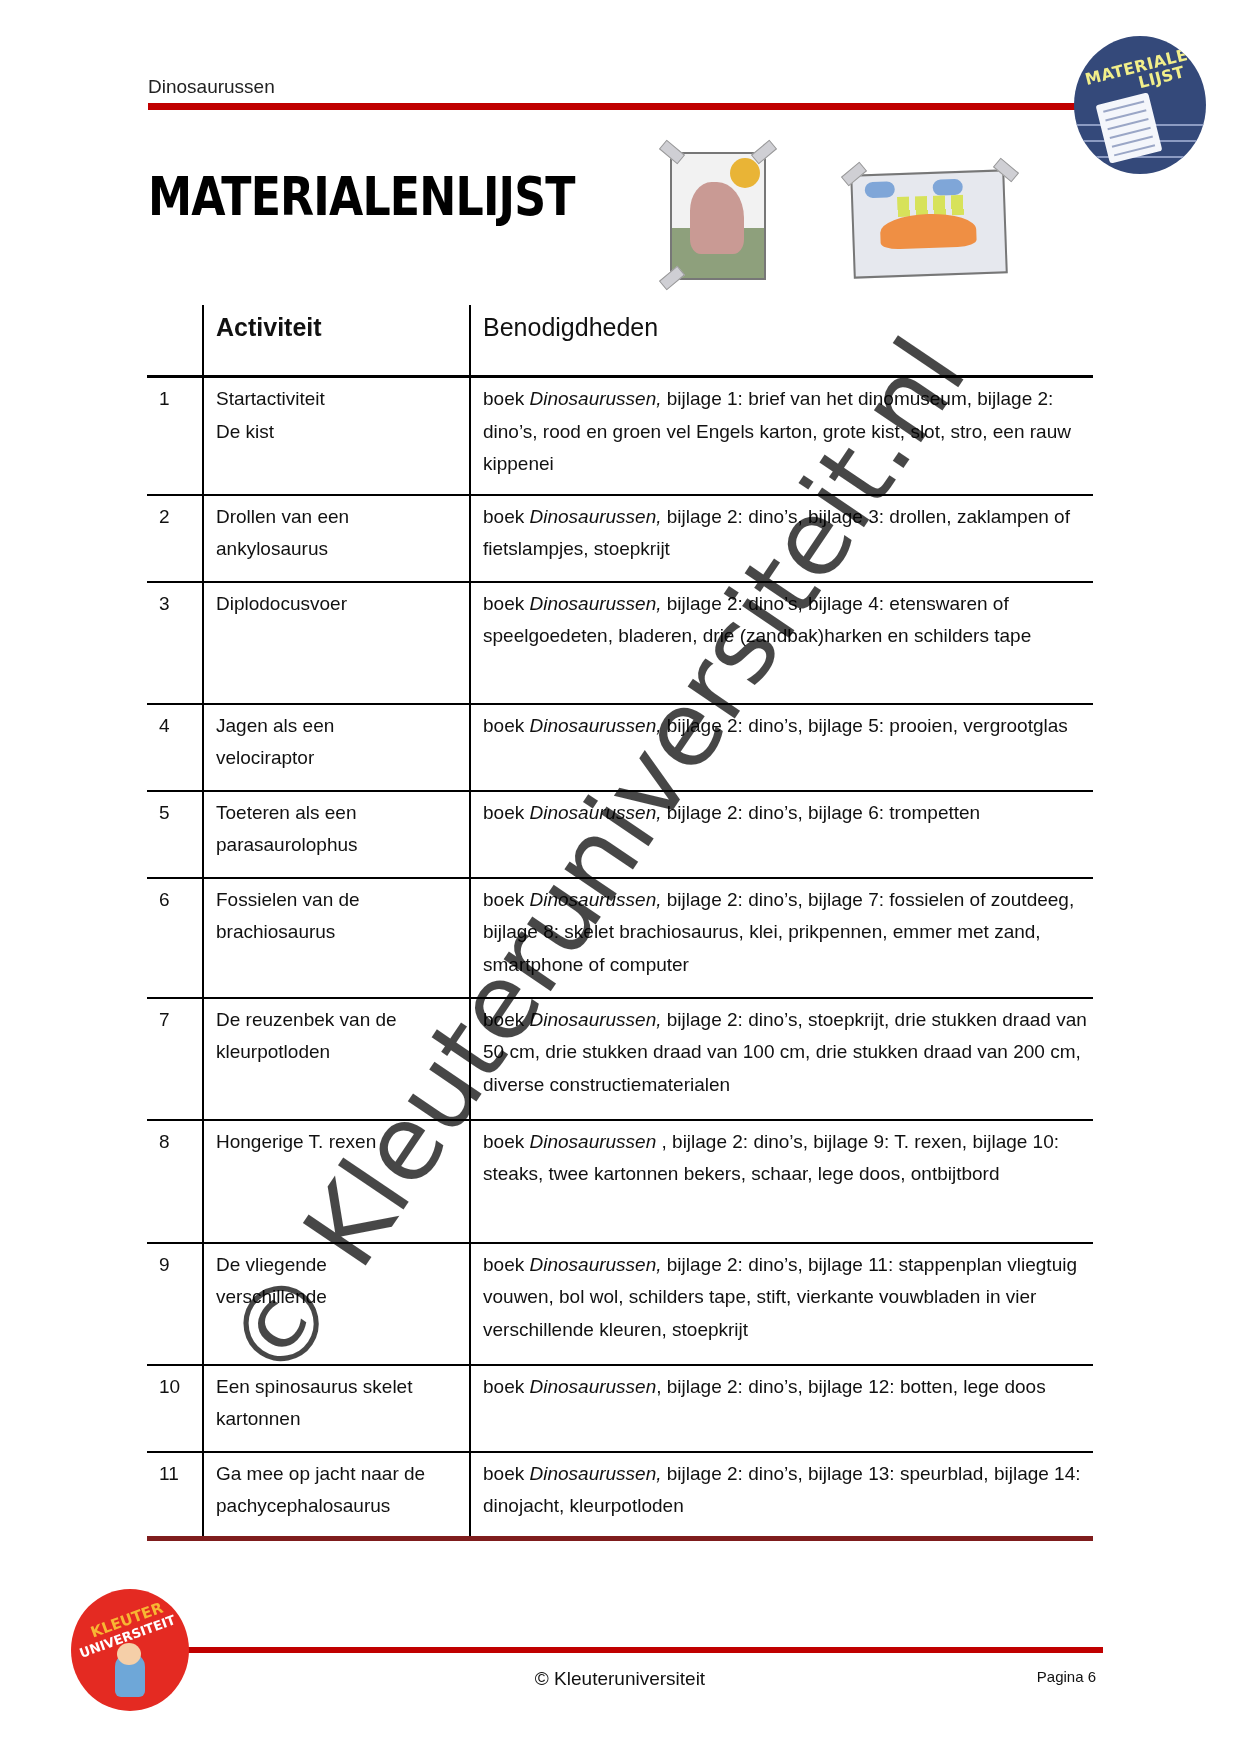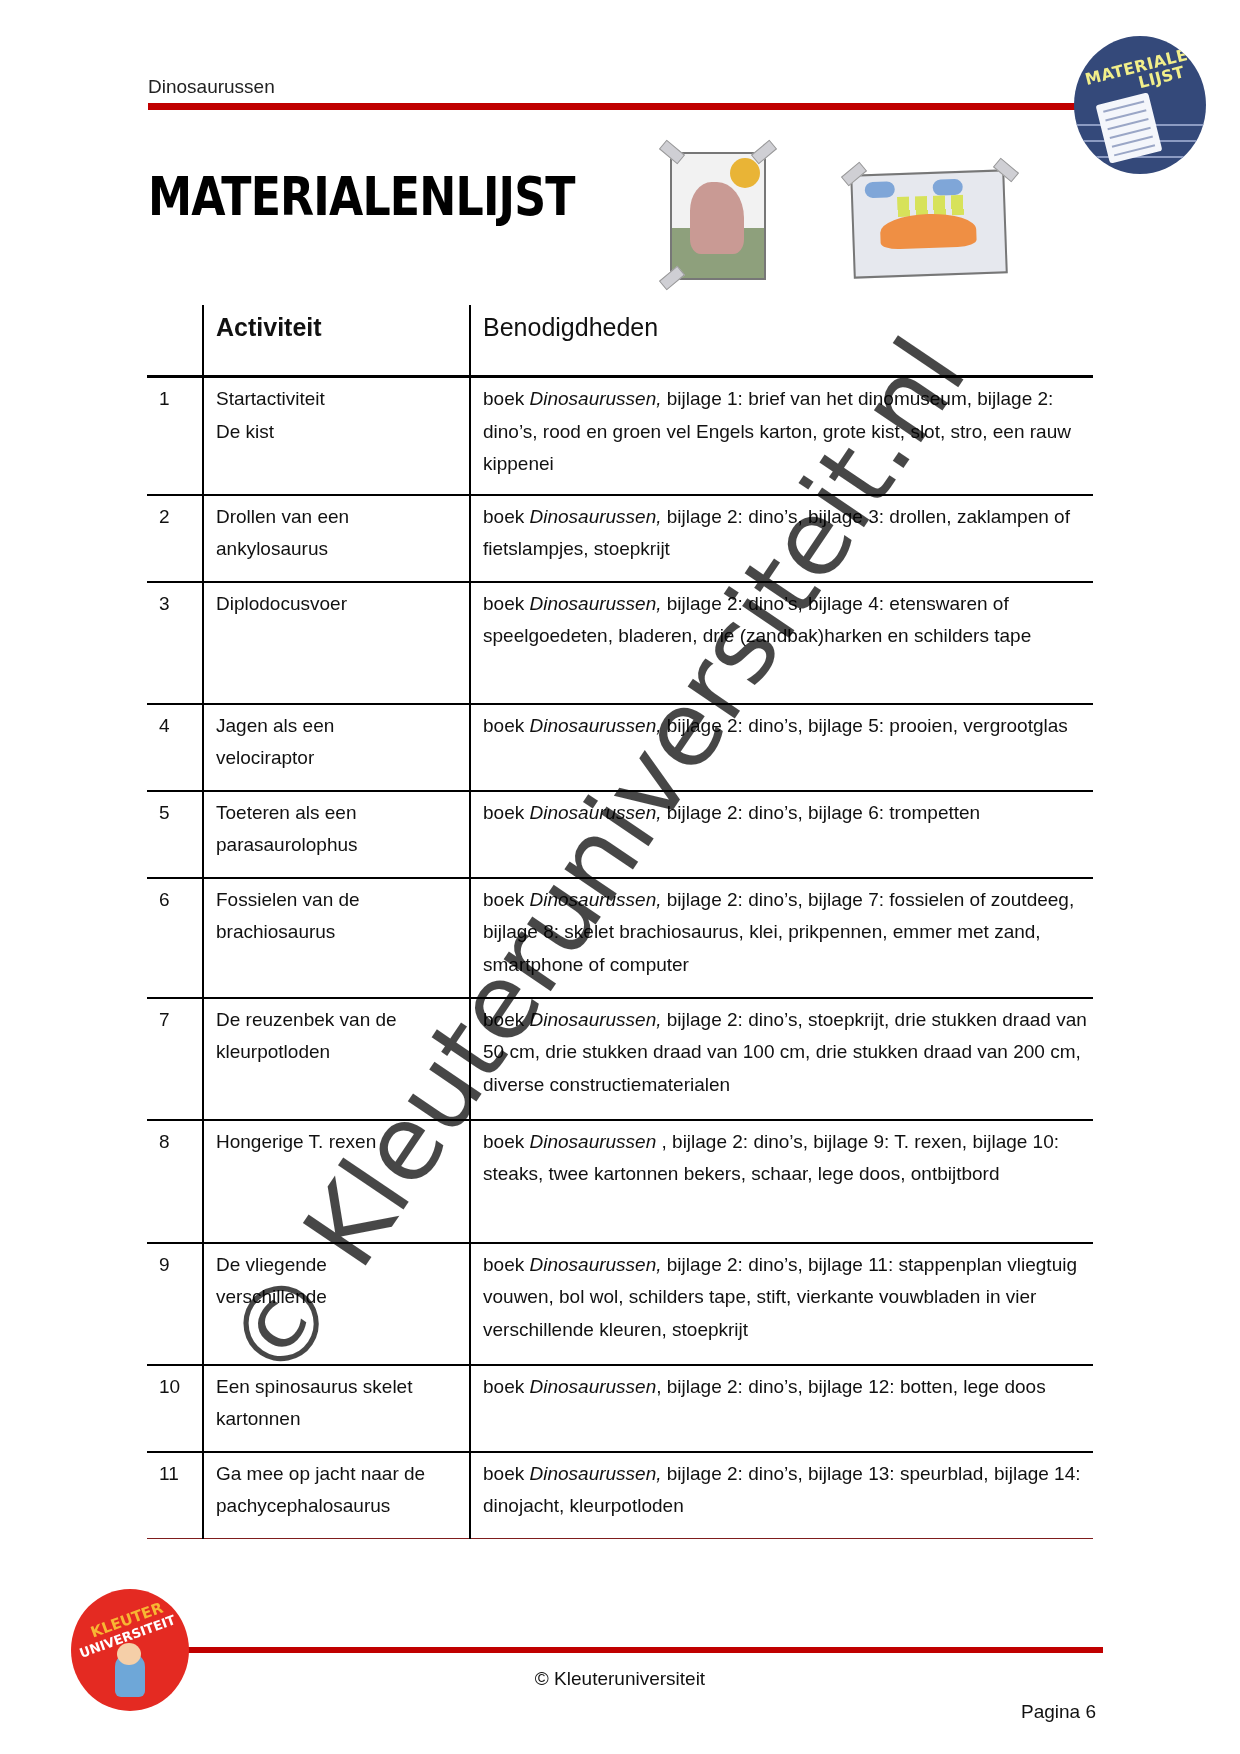--- a/index.html
+++ b/index.html
@@ -51,32 +51,32 @@
     table.mat th {
       font-weight: normal; text-align: left; font-size: 25px; height: 64px; padding-top: 6px;
       border-bottom: 3px solid #000;
     }
     table.mat td { border-bottom: 2px solid #000; }
     table.mat .c-num { padding-left: 12px; }
     table.mat .c-act { border-left: 2px solid #000; padding-left: 12px; font-weight: normal; }
     table.mat .c-mat { border-left: 2px solid #000; padding-left: 12px; }
     table.mat th.c-act { font-weight: bold; }
     table.mat td .cell { padding-top: 5px; }
-    table.mat tr.last td { border-bottom: 1px solid #7f1d1d; }
+    table.mat tr.last td { border-bottom: 5px solid #7f1d1d; }
     em { }
 
     .watermark {
       position: absolute; left: 262px; top: 840px; width: 860px; height: 150px; transform-origin: left center;
       transform: rotate(-56deg) translate(-380px, 260px); font-size: 104px; color: rgba(0,0,0,0.72);
       font-family: "DejaVu Sans", sans-serif; white-space: nowrap; pointer-events: none;
     }
 
     .footer-rule { position: absolute; left: 188px; top: 1647px; width: 915px; height: 6px; background: #c00000; }
     .footer-copy { position: absolute; left: 0; width: 1240px; top: 1668px; text-align: center; font-size: 19px; }
-    .footer-page { position: absolute; right: 144px; top: 1668px; font-size: 19px; margin-top: 33px; }
+    .footer-page { position: absolute; right: 144px; top: 1668px; font-size: 15px; }
     .badge-bottom {
       position: absolute; left: 71px; top: 1589px; width: 118px; height: 122px; border-radius: 50%; background: #e42a22; overflow: hidden;
     }
     .badge-bottom .l1 { position: absolute; left: 18px; top: 22px; color: #f7b733; font-weight: bold; font-size: 15px; transform: rotate(-20deg); font-family: "DejaVu Sans", sans-serif; }
     .badge-bottom .l2 { position: absolute; left: 6px; top: 40px; color: #ffffff; font-weight: bold; font-size: 13px; transform: rotate(-20deg); font-family: "DejaVu Sans", sans-serif; }
     .badge-bottom .kid { position: absolute; left: 44px; top: 64px; width: 30px; height: 44px; background: #6ea7d8; border-radius: 14px 14px 6px 6px; }
     .badge-bottom .head { position: absolute; left: 46px; top: 54px; width: 24px; height: 22px; background: #f5cfa8; border-radius: 50%; }
   </style>
 </head>
 <body>

